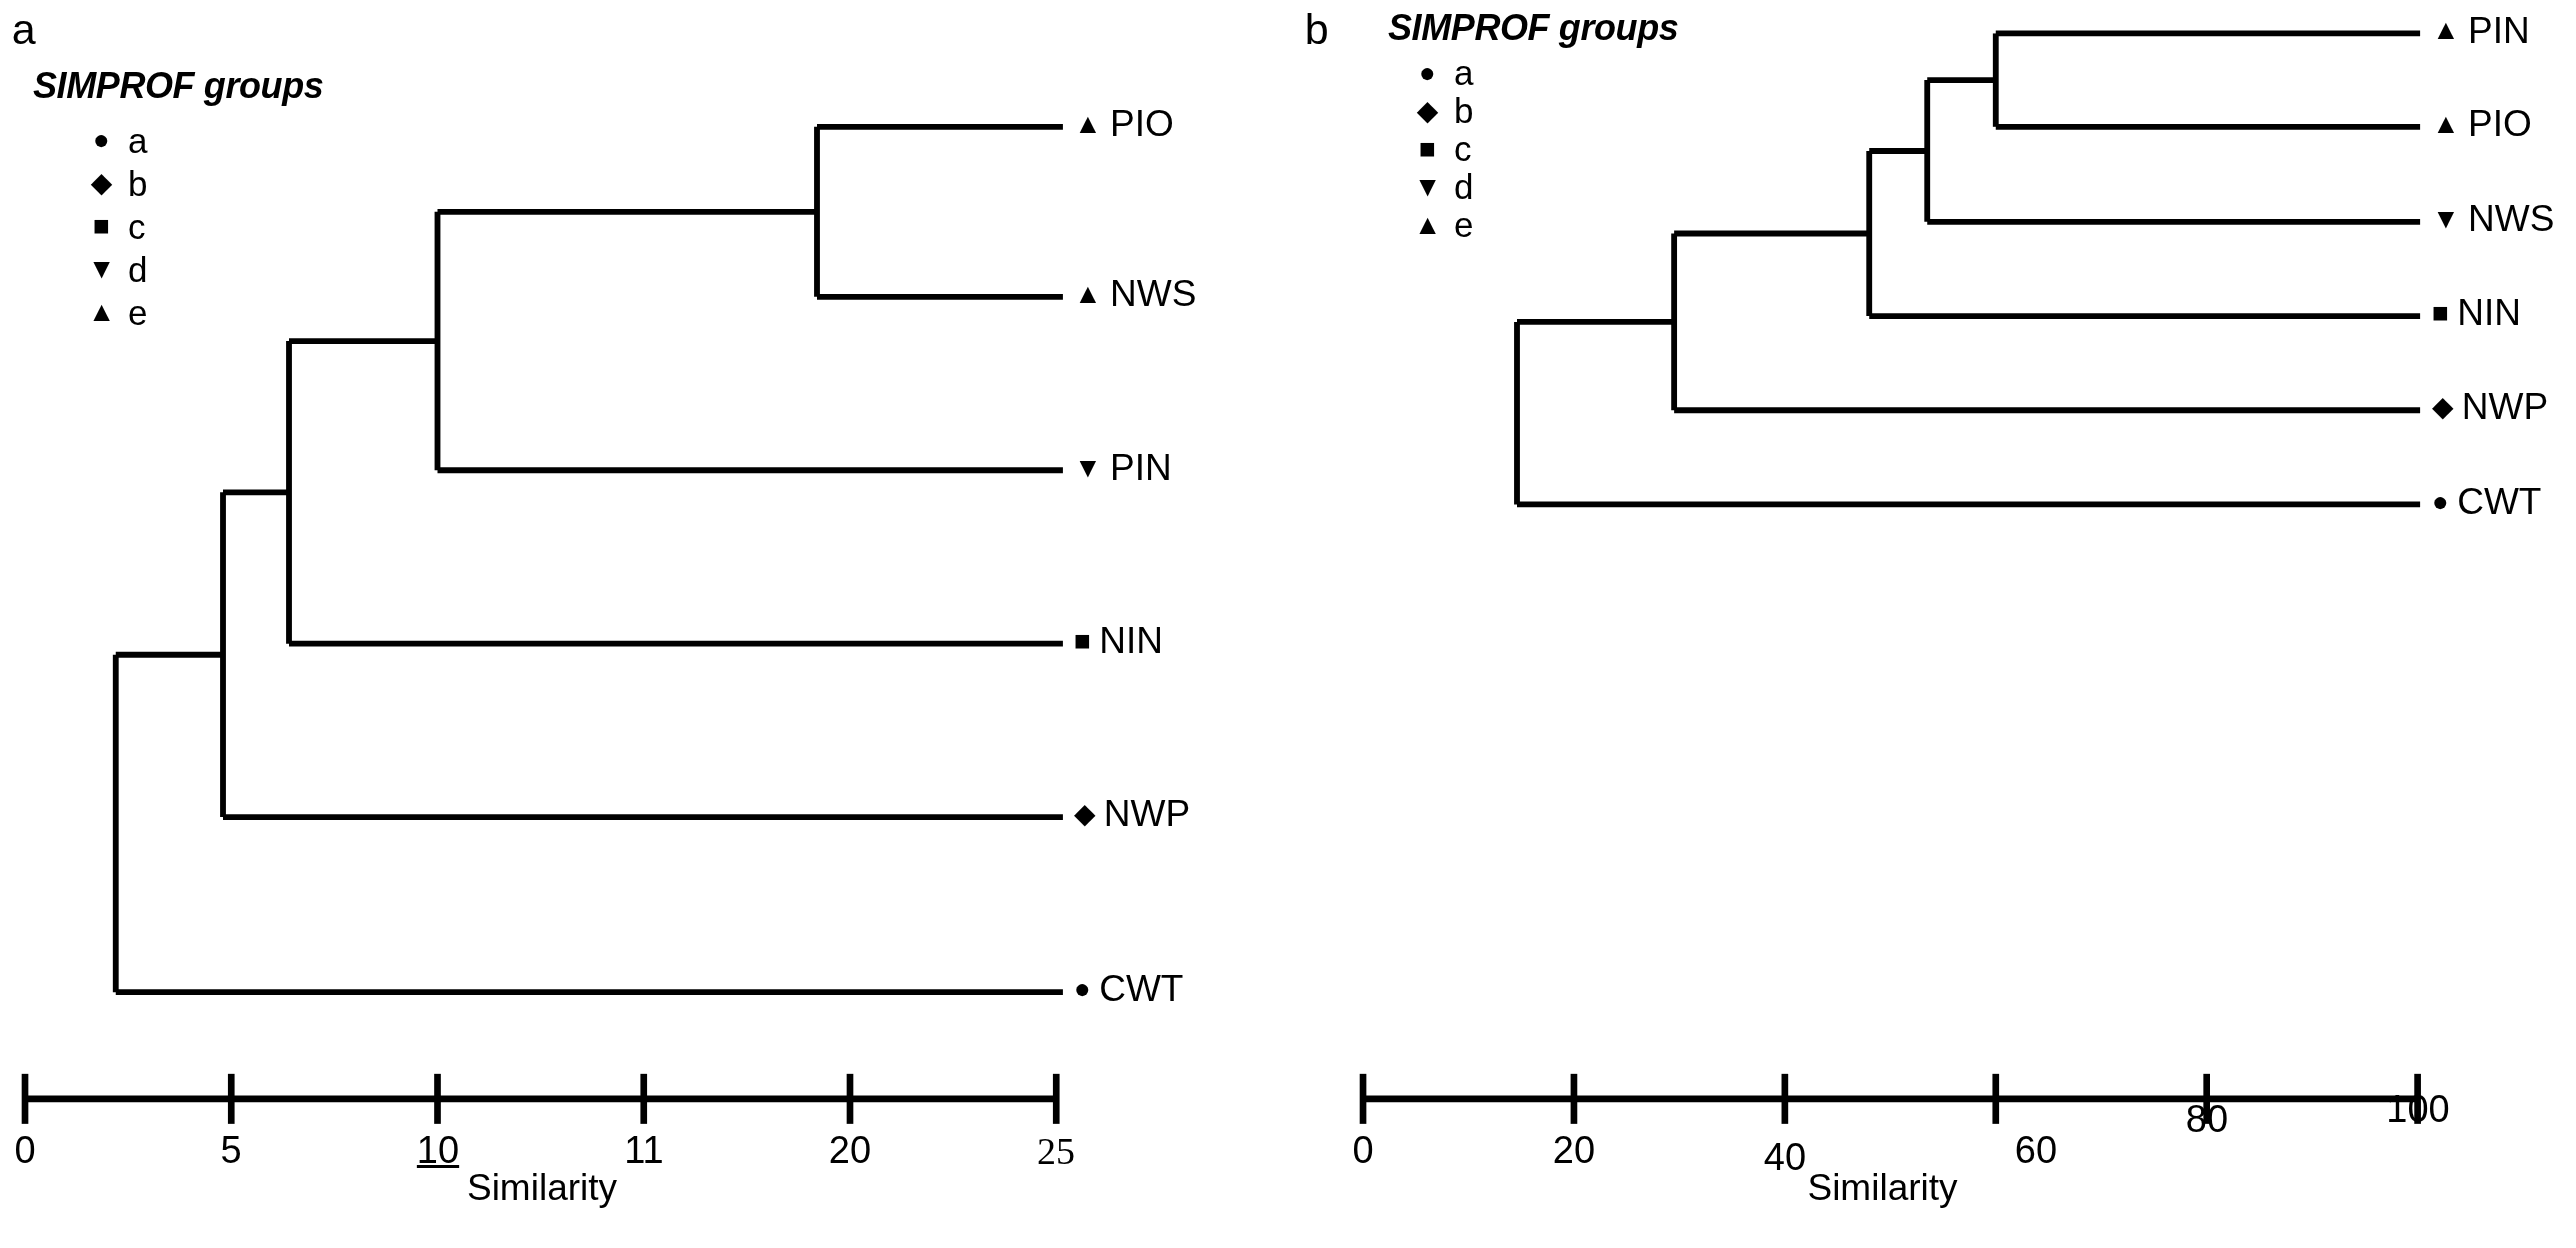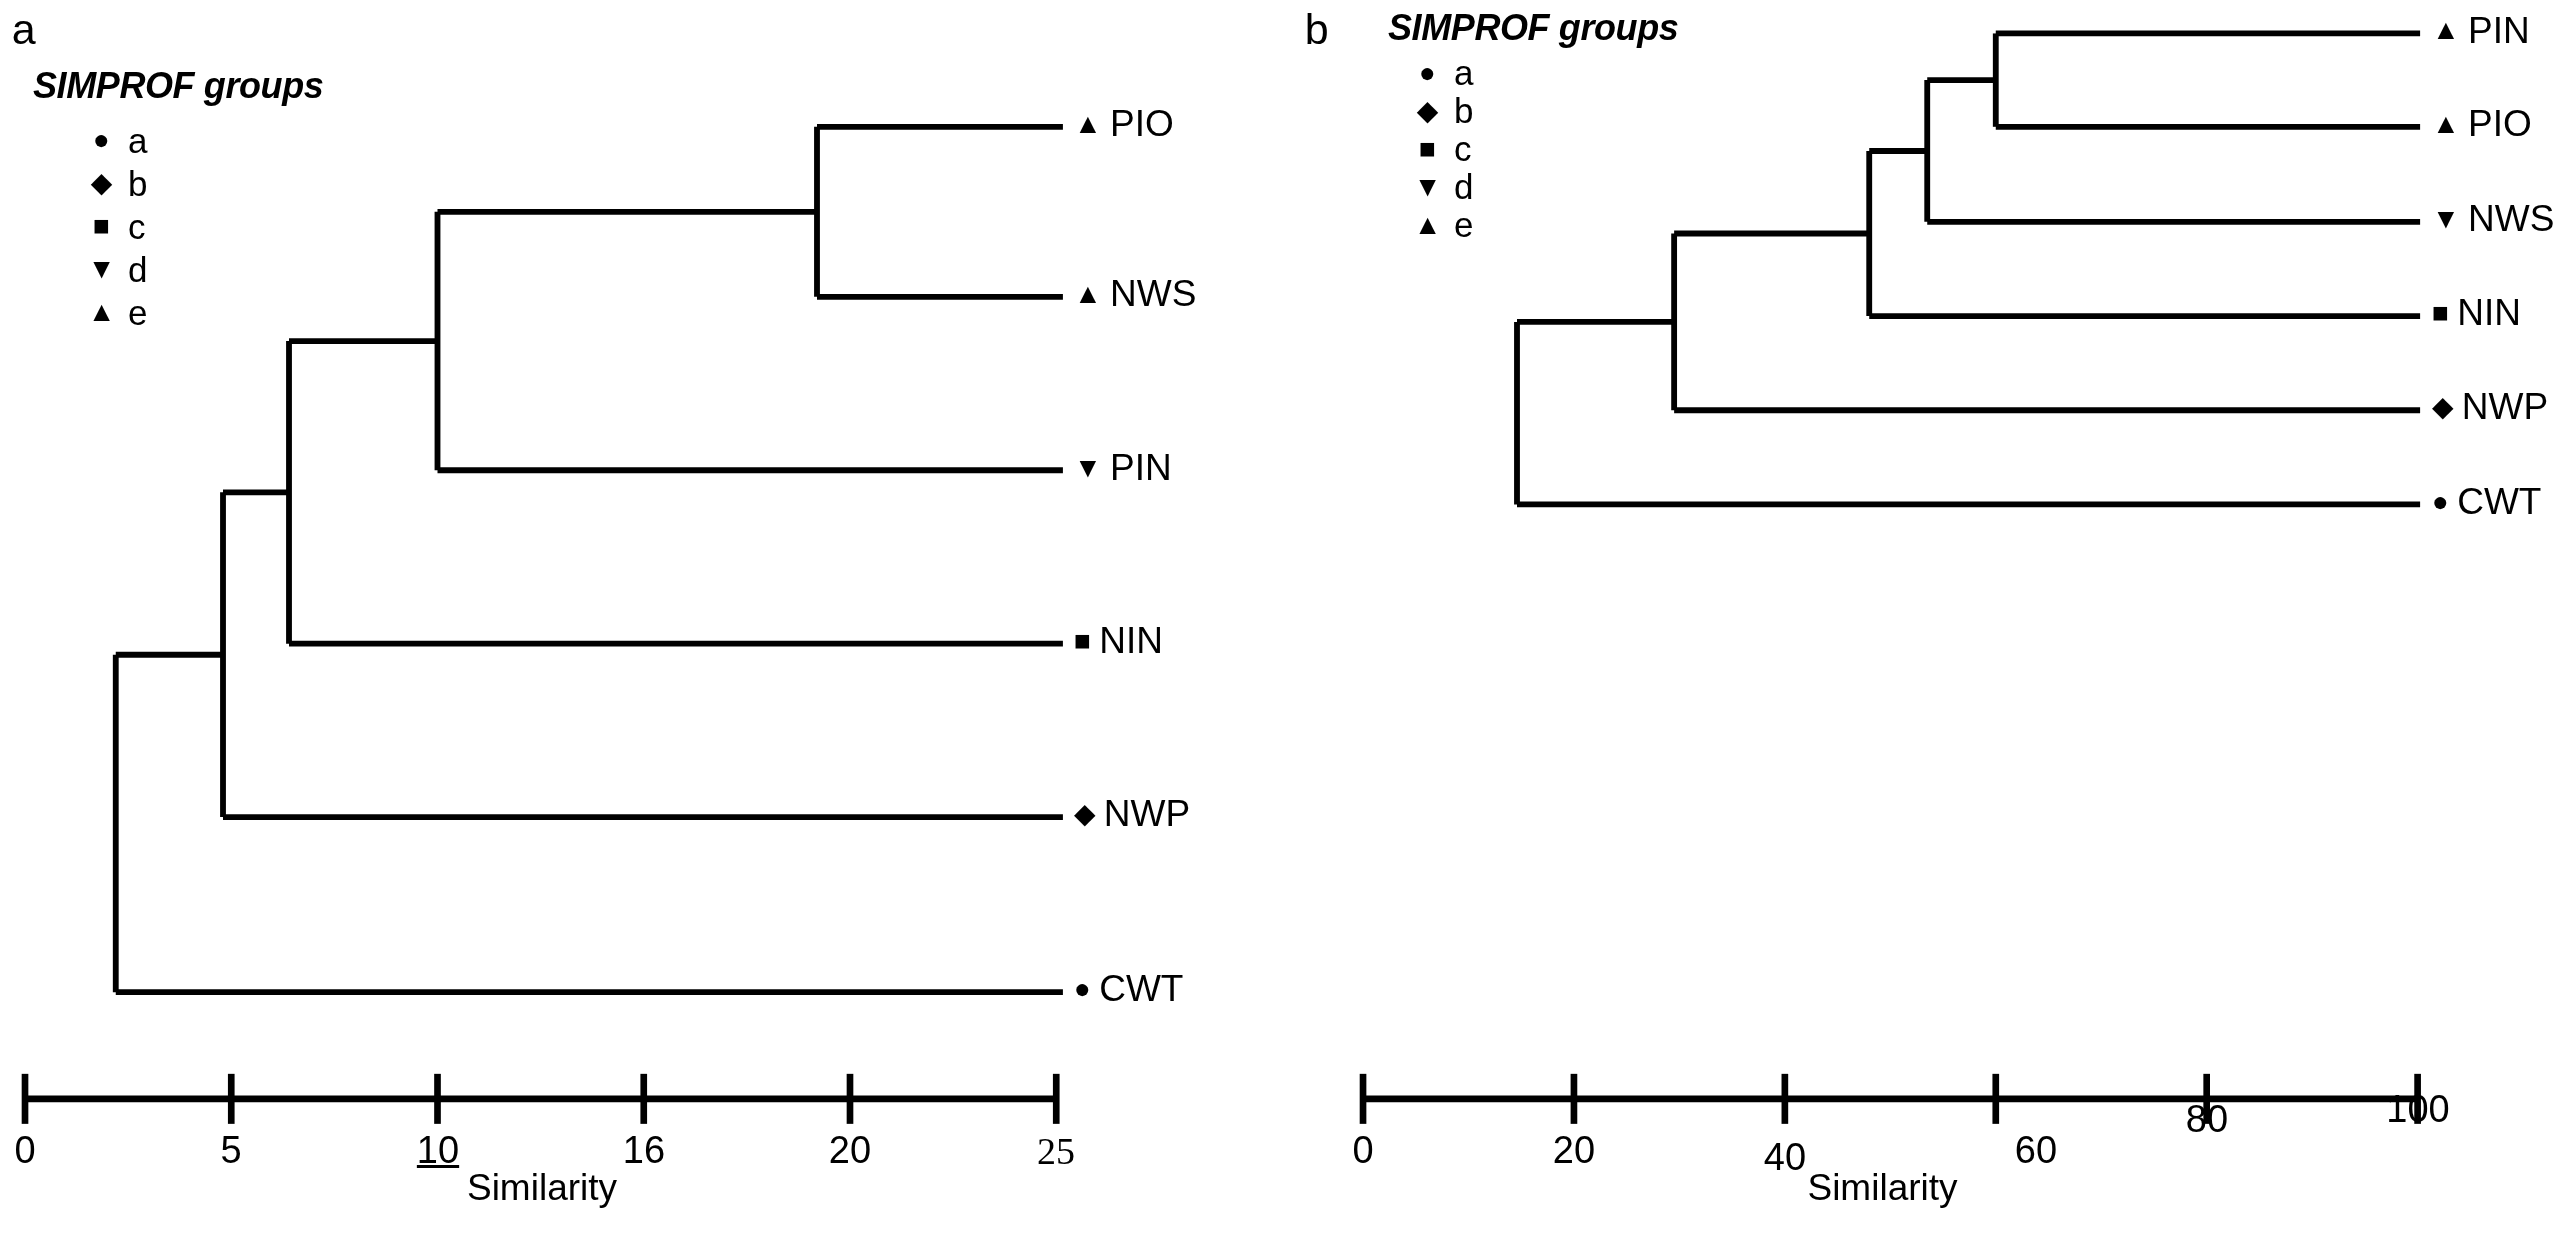--- a/index.html
+++ b/index.html
@@ -106,21 +106,21 @@
         </div>
         <div class="leaf-label" style="left: 1074px; top: 970px;">
           <span class="leaf-sym">●</span>
           <span>CWT</span>
         </div>
       </div>
     <div id="ticks-a">
         <div class="tick-text" style="left: 25px; top: 1129px;">0</div>
         <div class="tick-text" style="left: 231px; top: 1129px;">5</div>
         <div class="tick-text" style="left: 438px; top: 1129px; text-decoration: underline;">10</div>
-        <div class="tick-text" style="left: 644px; top: 1129px;">16</div>
+        <div class="tick-text" style="left: 644px; top: 1129px;">11</div>
         <div class="tick-text" style="left: 850px; top: 1129px;">20</div>
         <div class="tick-text" style="left: 1056px; top: 1129px; font-family: Liberation Serif, serif;">25</div>
       </div>
 
     <div class="axis-label" style="left:0;width:1084px;top:1167px;">Similarity</div>
   </div>
 
   <div class="panel" id="panel-b">
     <div class="panel-letter" style="left:16.7px;top:8.3px;">b</div>
 

